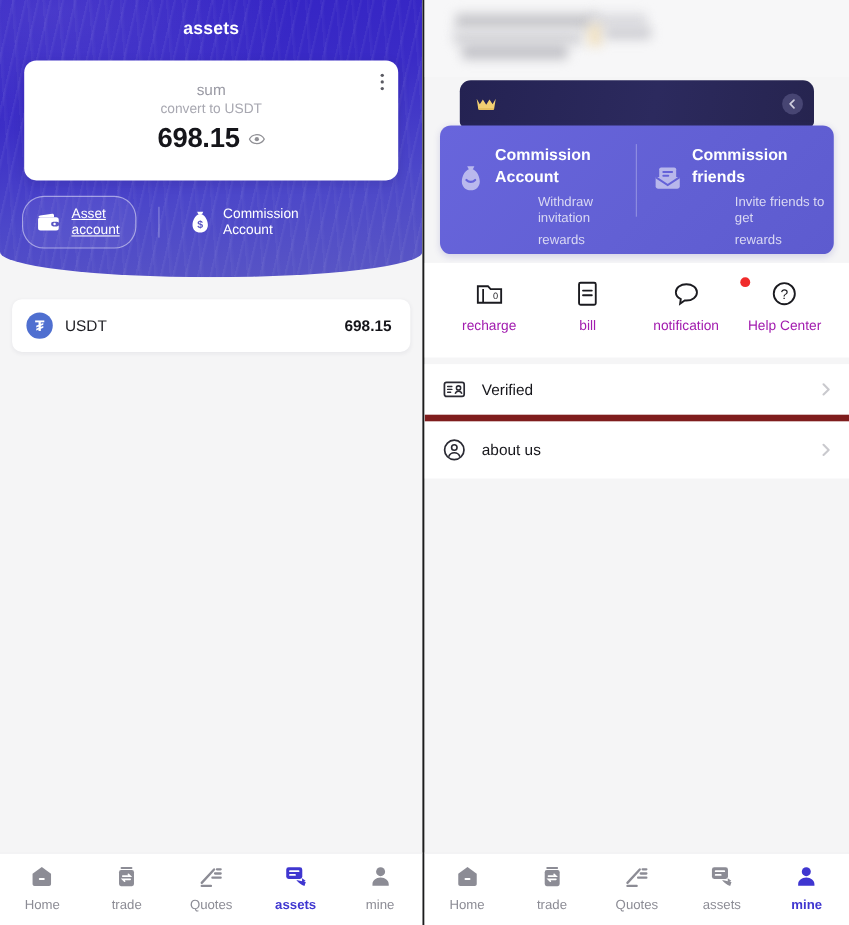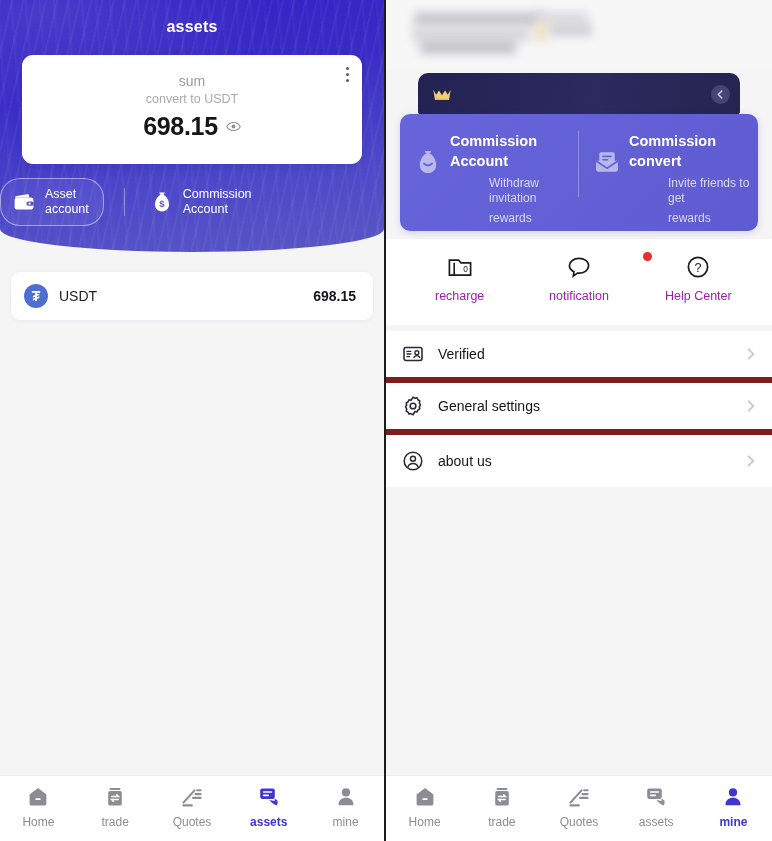--- a/index.html
+++ b/index.html
@@ -90,23 +90,25 @@
   .acct-row {
     position: absolute; top: 178px; left: 0; right: 0;
     display: flex; align-items: center;
   }
   .acct {
     display: flex; align-items: center; gap: 9px;
     color: #fff;
     padding: 8px 14px 8px 11px;
   }
   .acct-sel {
+    margin-left: 20px;
     border: 1px solid rgba(255,255,255,.48);
     border-radius: 20px;
     background: rgba(255,255,255,.055);
+    text-decoration: underline;
   }
   .acct-lbl { font-size: 12.5px; line-height: 15px; }
   .v-sep { width: 1px; height: 28px; background: rgba(255,255,255,.35); margin: 0 14px 0 20px; }
   .acct-ico { width: 24px; height: 24px; flex: 0 0 auto; }
 
   
   .coin-card {
     position: absolute; top: 272px; left: 11px; right: 11px;
     height: 48px;
     background: #fff;
@@ -379,35 +381,42 @@
       <div class="promo-half">
         <svg class="promo-ico" viewBox="0 0 24 24">
           <rect x="5.4" y="3.6" width="13.2" height="10" rx="1.5" fill="#fff"></rect>
           <rect x="7.8" y="6.4" width="8.4" height="1.5" rx=".75" fill="#6865dc"></rect>
           <rect x="7.8" y="9.4" width="5.4" height="1.5" rx=".75" fill="#6865dc"></rect>
           <path d="M2.6 11h18.8v7.3c0 1.1-.9 2-2 2H4.6c-1.1 0-2-.9-2-2z" fill="#fff"></path>
           <path d="M2.6 11.2 12 17.4l9.4-6.2" fill="none" stroke="#6865dc" stroke-width="1.5"></path>
         </svg>
         <div class="promo-txt">
           <div class="promo-h">Commission</div>
-          <div class="promo-h">convert</div>
+          <div class="promo-h">friends</div>
           <div class="promo-p">Invite friends to get</div>
           <div class="promo-p">rewards</div>
         </div>
       </div>
     </div>
 
     <div class="quick">
       <div class="q-item">
         <svg class="q-ico" viewBox="0 0 28 28">
           <path d="M3.4 7.2h9.2l2.4 2.6h9.6v12.4H3.4z" fill="none" stroke="#1b1b20" stroke-width="1.7"></path>
           <path d="M8.2 9.8v12.4" fill="none" stroke="#1b1b20" stroke-width="1.6"></path>
           <text x="19.6" y="19" font-size="8.4" text-anchor="middle" fill="#1b1b20" font-family="Liberation Sans, sans-serif">0</text>
         </svg>
         <span class="q-lbl">recharge</span>
+      </div>
+      <div class="q-item">
+        <svg class="q-ico" viewBox="0 0 28 28">
+          <rect x="6.4" y="4" width="15.2" height="20" rx="1.4" fill="none" stroke="#1b1b20" stroke-width="1.7"></rect>
+          <path d="M10 11.2h8M10 15.4h8" fill="none" stroke="#1b1b20" stroke-width="1.7" stroke-linecap="round"></path>
+        </svg>
+        <span class="q-lbl">bill</span>
       </div>
       <div class="q-item">
         <svg class="q-ico" viewBox="0 0 28 28">
           <path d="M14 5.4c-5.3 0-9.6 3.2-9.6 7.2 0 2.6 1.8 4.9 4.5 6.2l-.6 4.3 4.1-3c.5.1 1.1.1 1.6.1 5.3 0 9.6-3.2 9.6-7.6S19.3 5.4 14 5.4z" fill="none" stroke="#1b1b20" stroke-width="1.7"></path>
         </svg>
         <span class="q-dot"></span>
         <span class="q-lbl">notification</span>
       </div>
       <div class="q-item">
         <svg class="q-ico" viewBox="0 0 28 28">
@@ -426,30 +435,20 @@
           <circle cx="16.2" cy="10.6" r="2.1" fill="none" stroke="#2a2a33" stroke-width="1.5"></circle>
           <path d="M12.9 16.4c.5-1.7 1.8-2.6 3.3-2.6s2.8.9 3.3 2.6" fill="none" stroke="#2a2a33" stroke-width="1.5"></path>
         </svg>
         <span class="s-lbl">Verified</span>
         <svg class="s-chev" viewBox="0 0 12 12">
           <path d="M4 2 8 6l-4 4" fill="none" stroke="#8a8a93" stroke-width="1.6" stroke-linecap="round" stroke-linejoin="round"></path>
         </svg>
       </div>
       <div class="srow">
         <svg class="s-ico" viewBox="0 0 24 24">
-          <path d="M12 2.4l2.1 1.2 2.3-.5 1 2.1 2 1.2-.5 2.3 1.2 2.1-1.2 2.1.5 2.3-2 1.2-1 2.1-2.3-.5L12 21.6l-2.1-1.3-2.3.5-1-2.1-2-1.2.5-2.3L3.9 13l1.2-2.1-.5-2.3 2-1.2 1-2.1 2.3.5z" fill="none" stroke="#2a2a33" stroke-width="1.7" stroke-linejoin="round"></path>
-          <circle cx="12" cy="12" r="3.1" fill="none" stroke="#2a2a33" stroke-width="1.7"></circle>
-        </svg>
-        <span class="s-lbl">General settings</span>
-        <svg class="s-chev" viewBox="0 0 12 12">
-          <path d="M4 2 8 6l-4 4" fill="none" stroke="#8a8a93" stroke-width="1.6" stroke-linecap="round" stroke-linejoin="round"></path>
-        </svg>
-      </div>
-      <div class="srow">
-        <svg class="s-ico" viewBox="0 0 24 24">
           <circle cx="12" cy="12" r="9.6" fill="none" stroke="#2a2a33" stroke-width="1.7"></circle>
           <circle cx="12" cy="9.6" r="2.7" fill="none" stroke="#2a2a33" stroke-width="1.6"></circle>
           <path d="M6.4 18.8c.9-2.6 3-4 5.6-4s4.7 1.4 5.6 4" fill="none" stroke="#2a2a33" stroke-width="1.6"></path>
         </svg>
         <span class="s-lbl">about us</span>
         <svg class="s-chev" viewBox="0 0 12 12">
           <path d="M4 2 8 6l-4 4" fill="none" stroke="#8a8a93" stroke-width="1.6" stroke-linecap="round" stroke-linejoin="round"></path>
         </svg>
       </div>
     </div>

